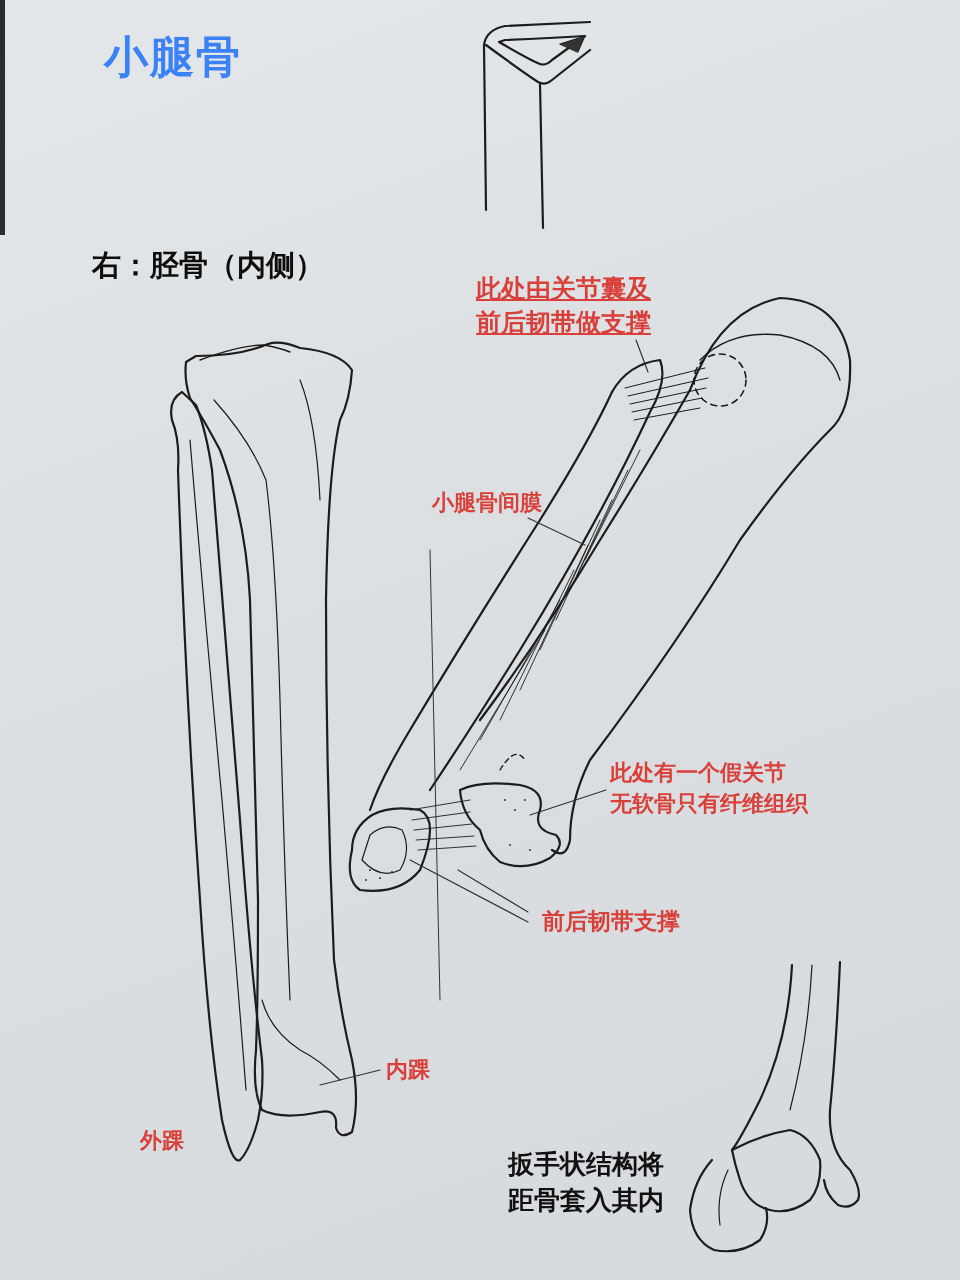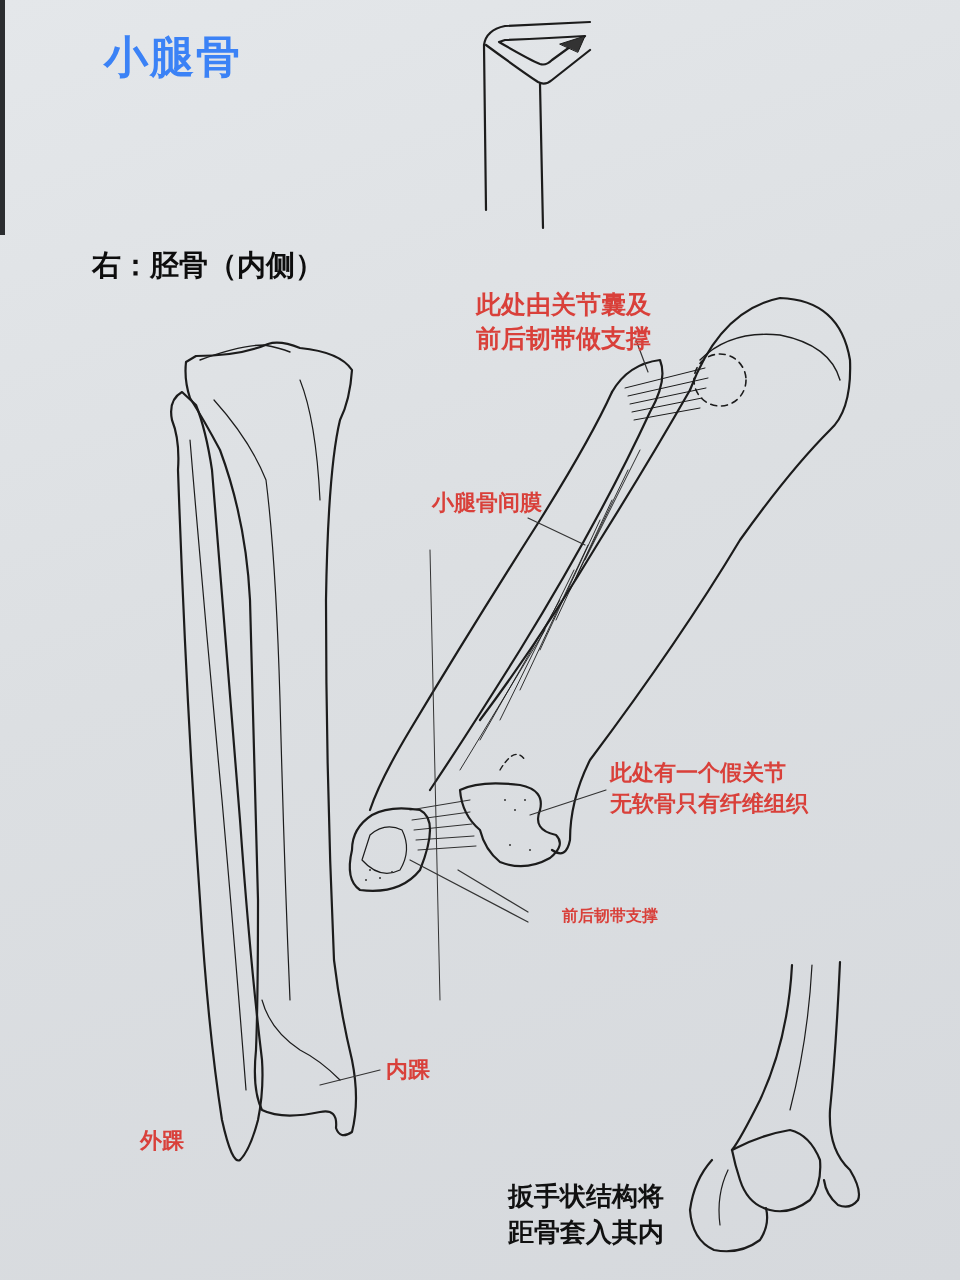--- a/index.html
+++ b/index.html
@@ -7,27 +7,27 @@
     width:960px; height:1280px; position:relative; overflow:hidden;
     background: linear-gradient(160deg, #e4e7ea 0%, #dcdfe2 45%, #d6d9dd 100%);
     font-family: "DejaVu Sans", sans-serif;
   }
   .edge { position:absolute; left:0; top:0; width:5px; height:235px; background:#2b2d30; }
   .txt { position:absolute; font-weight:bold; white-space:nowrap; }
   .title { left:104px; top:28px; font-size:44px; color:#3b82f6; letter-spacing:2px; }
   .legend { left:92px; top:244px; font-size:29px; color:#0d0d0d; line-height:42px; }
   .red { color:#d9403a; }
   .black { color:#111; }
-  .l1 { left:476px; top:288px; font-size:25px; line-height:34px; }
+  .l1 { left:476px; top:272px; font-size:25px; line-height:34px;text-decoration:underline; }
   .l2 { left:432px; top:488px; font-size:22px; }
   .l3 { left:610px; top:757px; font-size:22px; line-height:31px; text-align:left; }
-  .l4 { left:542px; top:906px; font-size:16px;margin-left:20px; }
+  .l4 { left:542px; top:906px; font-size:23px; }
   .l5 { left:386px; top:1055px; font-size:22px; }
   .l6 { left:140px; top:1126px; font-size:22px; }
-  .l7 { left:508px; top:1146px; font-size:26px; line-height:36px;margin-top:32px; }
+  .l7 { left:508px; top:1146px; font-size:26px; line-height:36px; }
   svg.draw { position:absolute; left:0; top:0; }
 </style>
 </head>
 <body>
 
 <div class="edge"></div>
 
 <svg class="draw" width="960" height="1280" viewBox="0 0 960 1280" fill="none" stroke="#1c1c1c" stroke-width="2.2" stroke-linecap="round" stroke-linejoin="round">
 
   <g>

